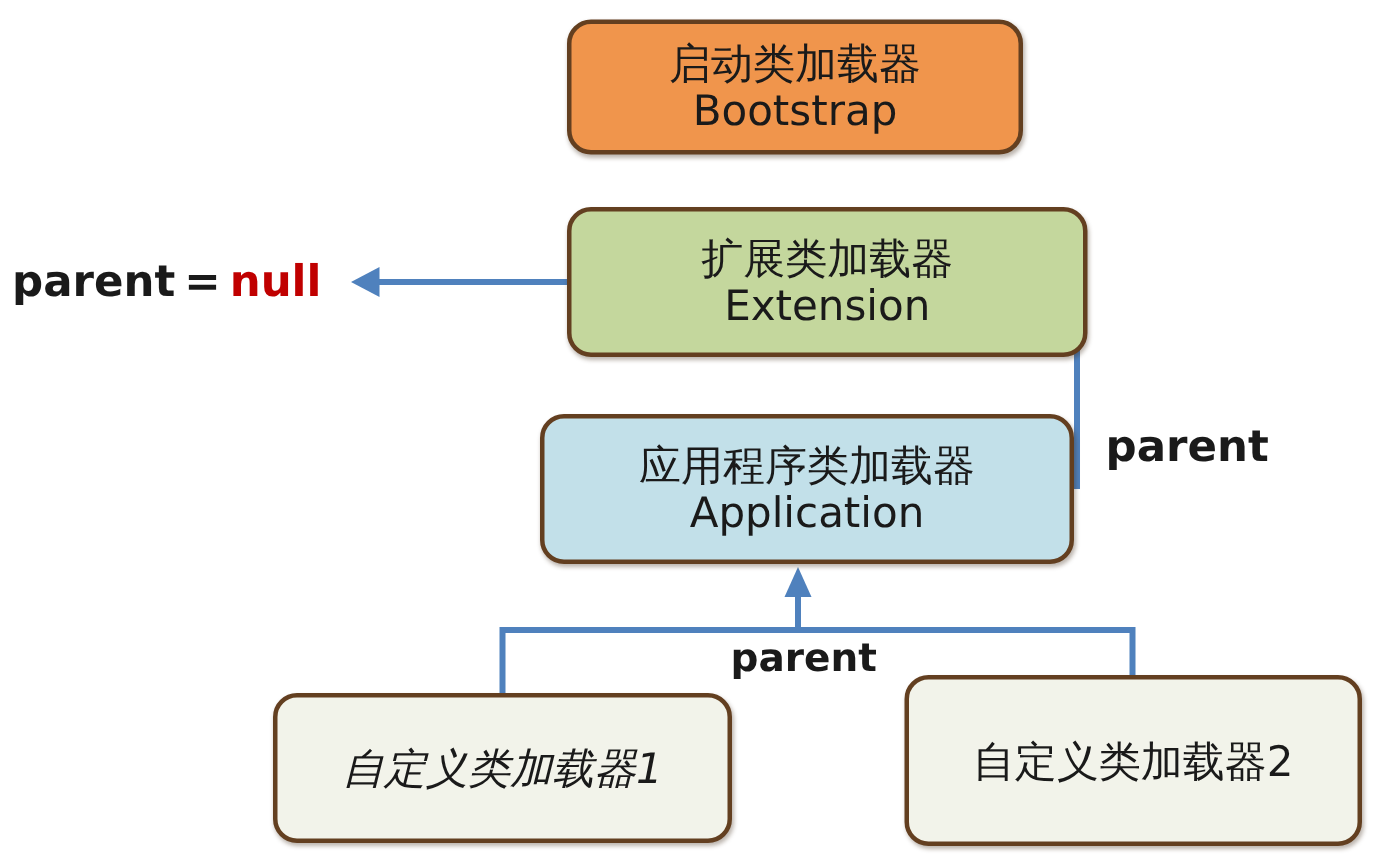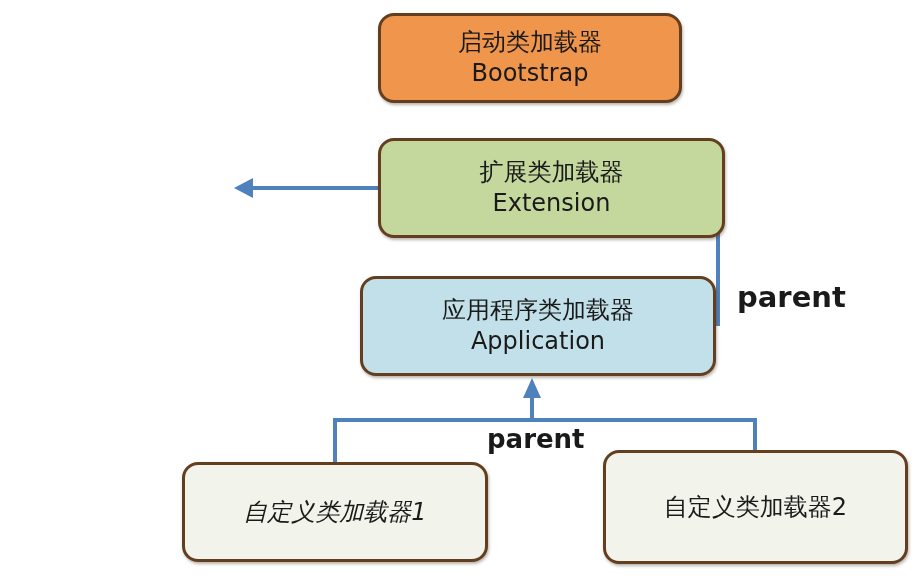--- a/index.html
+++ b/index.html
@@ -19,21 +19,21 @@
     position: absolute;
     box-sizing: border-box;
     border: 3px solid var(--box-border);
     border-radius: 16px;
     display: flex;
     flex-direction: column;
     align-items: center;
     justify-content: center;
     text-align: right;
     color: var(--text-dark);
-    font-size: 24px;
+    font-size: 28px;
     line-height: 31px;
     box-shadow: 1px 2px 3px rgba(60, 40, 20, 0.35);
   }
   .node .cn, .node .en { display: block; }
   .node-bootstrap   { left: 378px; top: 13px;  width: 304px; height: 90px;  background: var(--box-orange); }
   .node-extension   { left: 378px; top: 138px; width: 347px; height: 100px; background: var(--box-green); }
   .node-application { left: 360px; top: 276px; width: 356px; height: 100px; background: var(--box-blue); }
   .node-custom1     { left: 182px; top: 462px; width: 306px; height: 100px; background: var(--box-cream); font-style: italic; }
   .node-custom2     { left: 603px; top: 450px; width: 305px; height: 114px;  background: var(--box-cream); }
 
@@ -106,18 +106,21 @@
   </div>
 
   <div class="node node-custom1">
     <span class="cn">自定义类加载器1</span>
   </div>
 
   <div class="node node-custom2">
     <span class="cn">自定义类加载器2</span>
   </div>
 
+  <div class="label label-parent-null">
+    <span>parent</span><span class="equals">=</span><span class="null-value">null</span>
+  </div>
 
   <div class="label label-parent-right">parent</div>
 
   <div class="label label-parent-bottom">parent</div>
 
 </div>
 
 </body></html>

